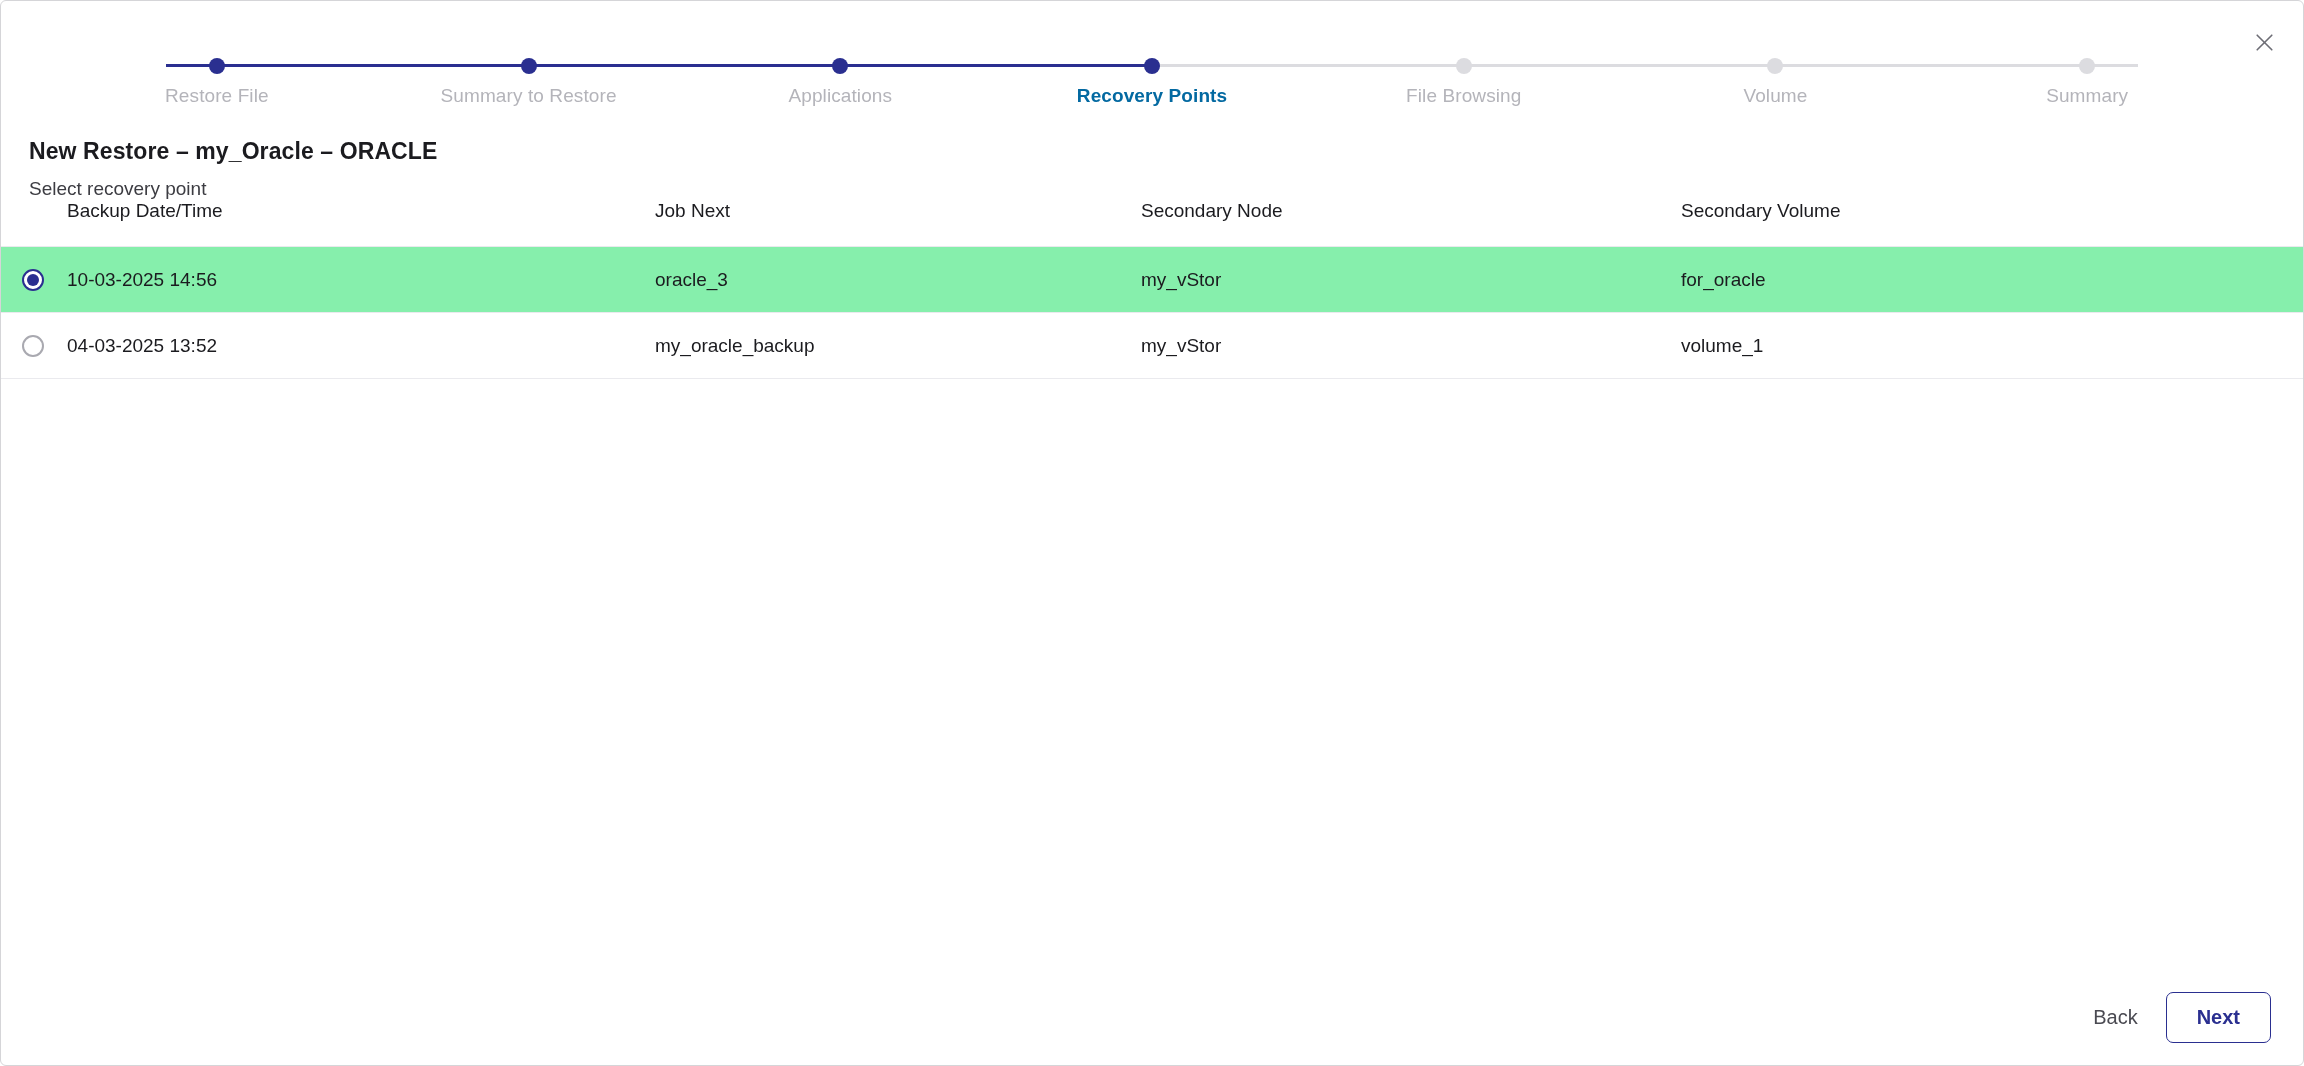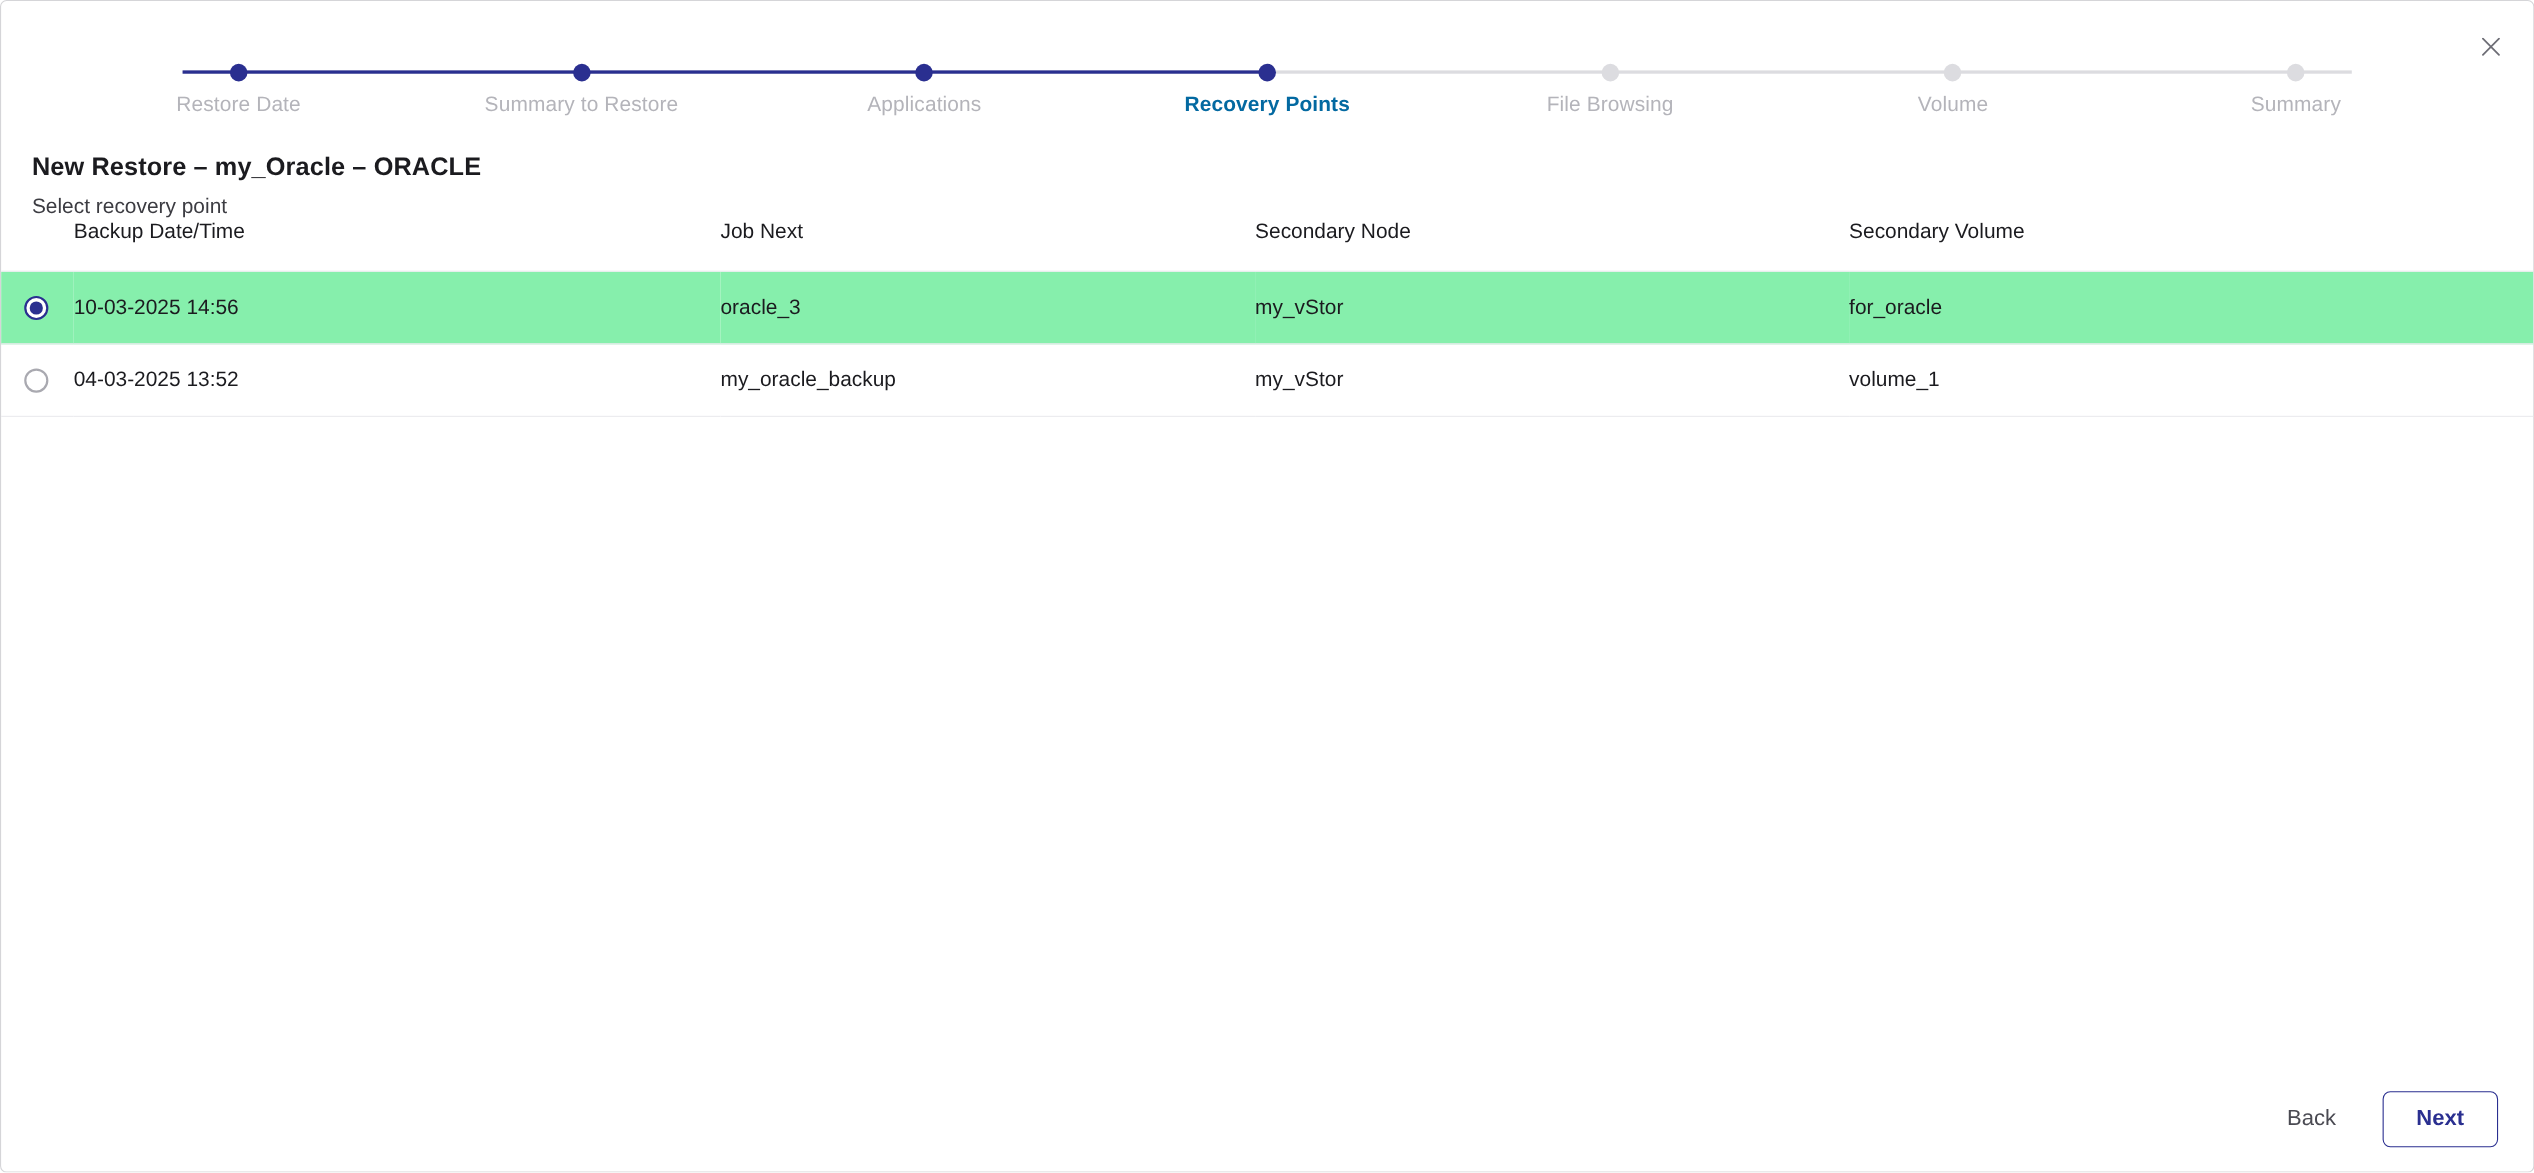--- a/index.html
+++ b/index.html
@@ -177,21 +177,21 @@
     background: #2a2f90;
   }
 
   
   .footer {
     height: 96px;
     display: flex;
     align-items: center;
     justify-content: flex-end;
     padding-right: 32px;
-    gap: 28px;
+    gap: 14px;
   }
   .btn-back {
     font-size: 20px;
     color: #4a4a52;
     background: none;
     border: none;
     padding: 10px 14px;
     cursor: pointer;
     font-family: inherit;
   }
@@ -221,21 +221,21 @@
   </button>
 
   <div class="stepper">
     <div class="stepper-track">
       <div class="stepper-track-done"></div>
     </div>
     <div class="steps">
 
       <div class="step done">
         <span class="step-dot"></span>
-        <span class="step-label">Restore Date</span>
+        <span class="step-label">Restore File</span>
       </div>
 
       <div class="step done">
         <span class="step-dot"></span>
         <span class="step-label">Summary to Restore</span>
       </div>
 
       <div class="step done">
         <span class="step-dot"></span>
         <span class="step-label">Applications</span>

